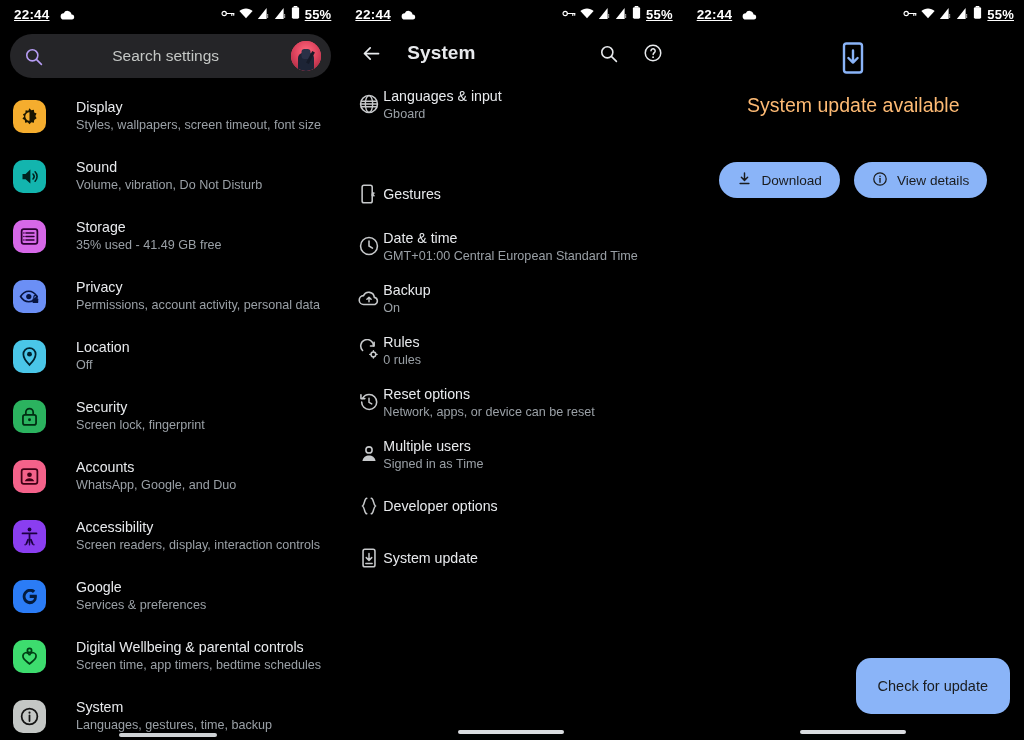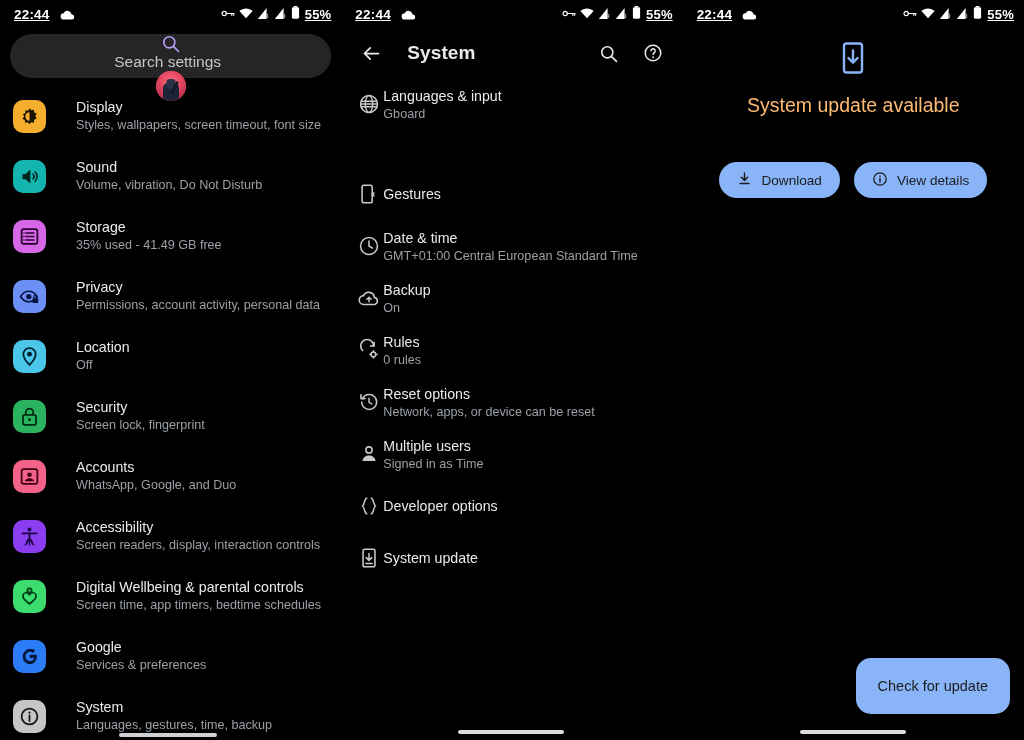--- a/index.html
+++ b/index.html
@@ -23,21 +23,20 @@
   .sb-time { font-size:13.5px; font-weight:bold; }
   .sb-cloud { margin-left:10px; display:flex; align-items:center; }
   .sb-right { margin-left:auto; display:flex; align-items:center; gap:4px;justify-content:center; }
   .sb-pct { font-size:13px; font-weight:bold; margin-left:1px; }
 
   
   .searchbar {
     margin:6px 10px 0 10px; height:44px; background:#252528;
     border-radius:24px; display:flex; align-items:center; padding:0 10px;
     position:relative;
-    flex-direction:column;
   }
   .search-icon { width:26px; height:26px; display:flex; align-items:center; justify-content:center; }
   .search-placeholder {
     flex:1; text-align:center; color:#c4c7c5; font-size:15.5px;
     margin-left:-6px;
   }
   .avatar {
     width:30px; height:30px; border-radius:50%; overflow:hidden;
     flex-shrink:0; position:relative; background:#e8536a;
   }
@@ -286,41 +285,41 @@
               <circle cx="17" cy="21.4" r=".9" fill="#1b0040"></circle>
             </svg>
         </span>
         <span class="stext">
           <div class="stitle">Accessibility</div>
           <div class="ssub">Screen readers, display, interaction controls</div>
         </span>
       </div>
 
       <div class="srow">
-        <span class="sicon" style="background:#3ddc6e">
-          <svg width="21" height="21" viewBox="0 0 24 24">
-              <circle cx="12" cy="5" r="2.4" fill="none" stroke="#003d14" stroke-width="2"></circle>
-              <path d="M12 20.5C8 17 4.6 14.8 4.6 12.2A3.6 3.6 0 0112 10.6a3.6 3.6 0 017.4 1.6c0 2.6-3.4 4.8-7.4 8.3z" fill="none" stroke="#003d14" stroke-width="2"></path>
-            </svg>
-        </span>
-        <span class="stext">
-          <div class="stitle">Digital Wellbeing &amp; parental controls</div>
-          <div class="ssub">Screen time, app timers, bedtime schedules</div>
-        </span>
-      </div>
-
-      <div class="srow">
         <span class="sicon" style="background:#2b7cf6">
           <svg width="23" height="23" viewBox="0 0 24 24">
               <path fill="#041b3d" d="M12.2 10.3v3.3h4.6a4 4 0 01-4.2 3.1 4.8 4.8 0 110-9.6 4.4 4.4 0 013 1.2l2.4-2.4A8 8 0 1012 20a7.5 7.5 0 007.7-7.9c0-.6 0-1.2-.2-1.8z"></path>
             </svg>
         </span>
         <span class="stext">
           <div class="stitle">Google</div>
           <div class="ssub">Services &amp; preferences</div>
+        </span>
+      </div>
+
+      <div class="srow">
+        <span class="sicon" style="background:#3ddc6e">
+          <svg width="21" height="21" viewBox="0 0 24 24">
+              <circle cx="12" cy="5" r="2.4" fill="none" stroke="#003d14" stroke-width="2"></circle>
+              <path d="M12 20.5C8 17 4.6 14.8 4.6 12.2A3.6 3.6 0 0112 10.6a3.6 3.6 0 017.4 1.6c0 2.6-3.4 4.8-7.4 8.3z" fill="none" stroke="#003d14" stroke-width="2"></path>
+            </svg>
+        </span>
+        <span class="stext">
+          <div class="stitle">Digital Wellbeing &amp; parental controls</div>
+          <div class="ssub">Screen time, app timers, bedtime schedules</div>
         </span>
       </div>
 
       <div class="srow">
         <span class="sicon" style="background:#c4c7c5">
           <svg width="21" height="21" viewBox="0 0 24 24">
               <circle cx="12" cy="12" r="9" fill="none" stroke="#141414" stroke-width="2"></circle>
               <circle cx="12" cy="7.6" r="1.2" fill="#141414"></circle>
               <path d="M12 10.8v6.4" stroke="#141414" stroke-width="2" stroke-linecap="round"></path>
             </svg>

